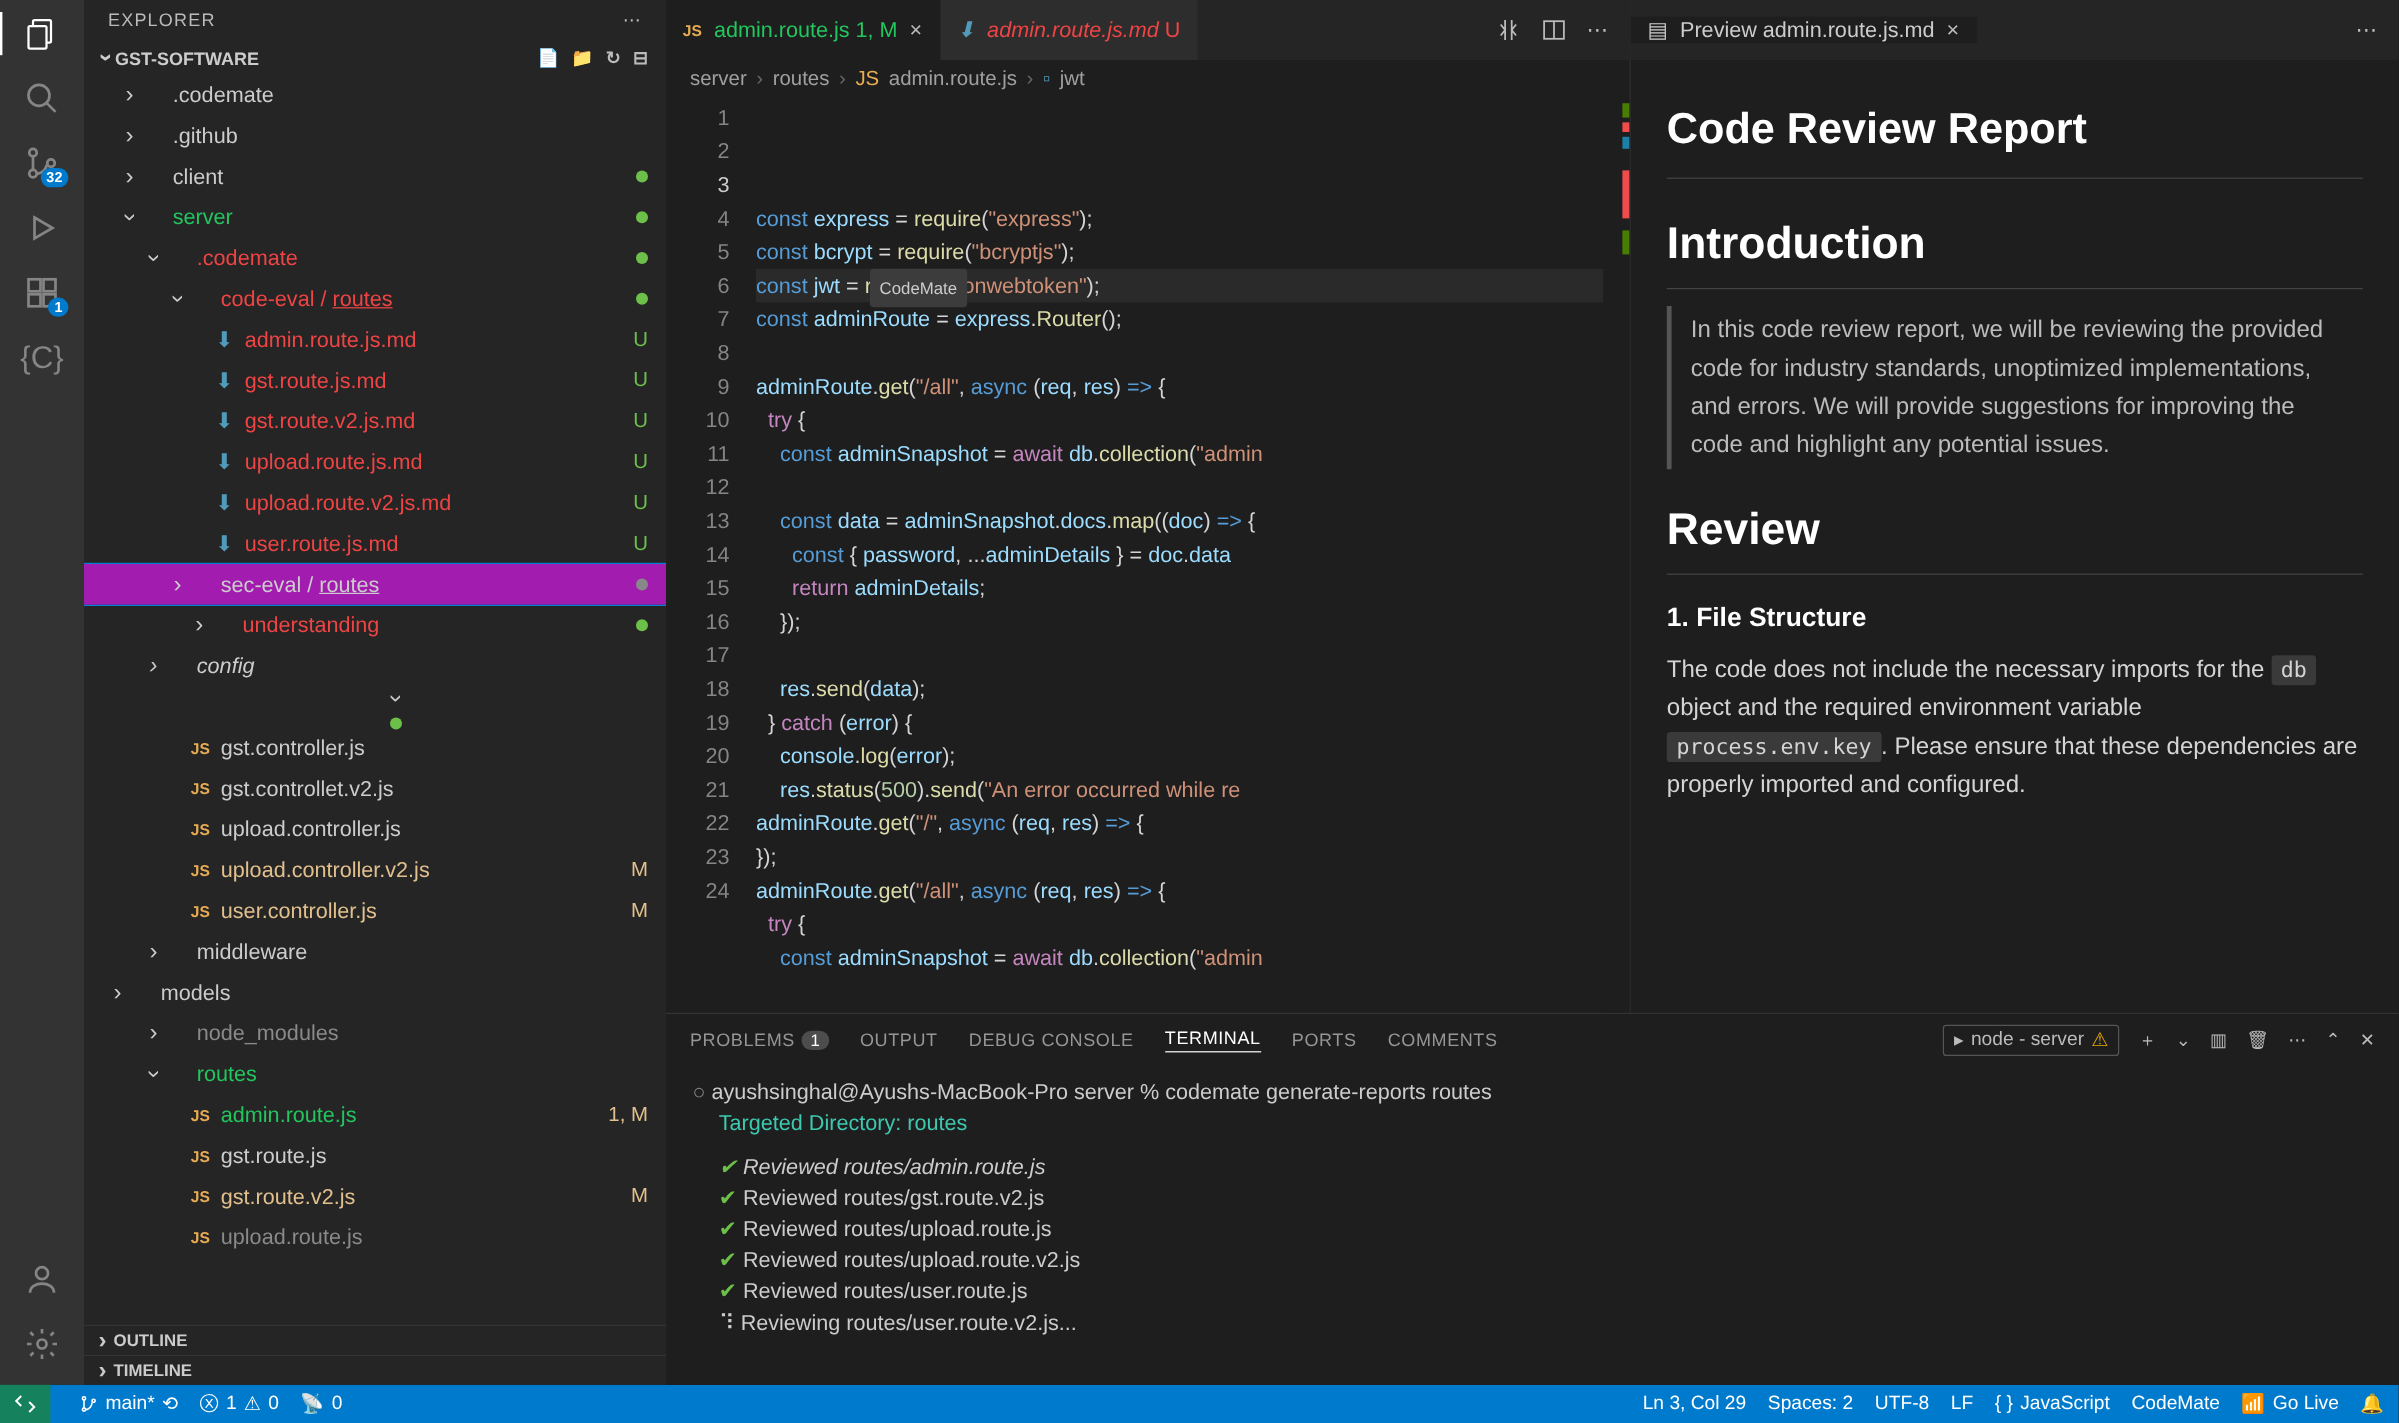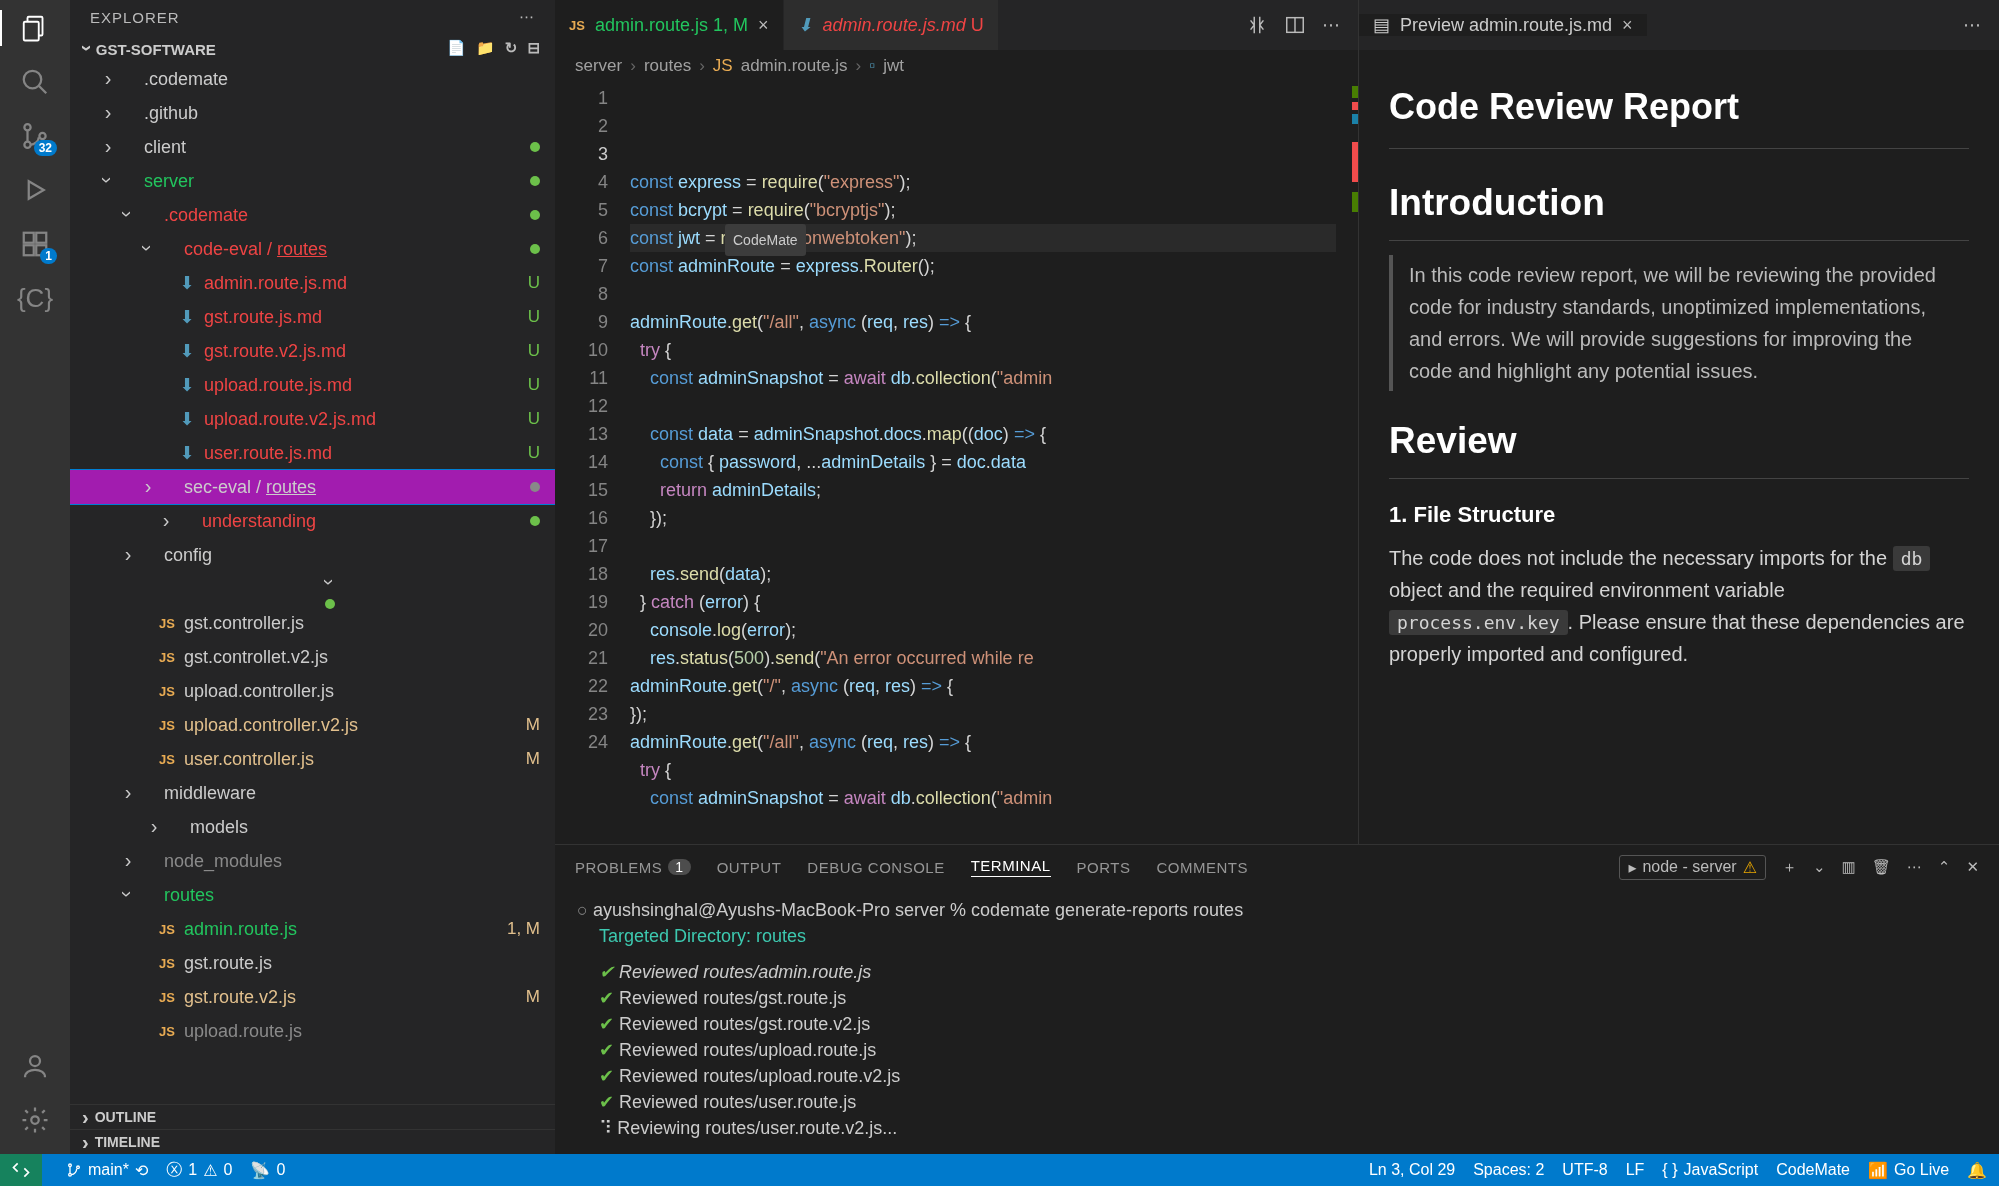--- a/index.html
+++ b/index.html
@@ -269,21 +269,21 @@
           <span class="tree-status"><span class="grey-dot"></span></span>
         </div>
         <div class="tree-item" style="padding-left: 88px;">
           <span class="tree-chevron">
             <span class="chev"></span>
           </span>
           <span class="tree-icon"></span>
           <span class="tree-label fn-green">understanding</span>
           <span class="tree-status"><span class="green-dot"></span></span>
         </div>
-        <div class="tree-item" style="padding-left: 50px;">
+        <div class="tree-item" style="padding-left: 50px; font-style: italic;">
           <span class="tree-chevron">
             <span class="chev"></span>
           </span>
           <span class="tree-icon"></span>
           <span class="tree-label ">config</span>
           <span class="tree-status"></span>
         </div>
         <div class="tree-item" style="padding-left: 50px; flex-direction: column;">
           <span class="tree-chevron">
             <span class="chev down"></span>
@@ -333,21 +333,21 @@
           <span class="tree-status"><span class="status-m">M</span></span>
         </div>
         <div class="tree-item" style="padding-left: 50px;">
           <span class="tree-chevron">
             <span class="chev"></span>
           </span>
           <span class="tree-icon"></span>
           <span class="tree-label ">middleware</span>
           <span class="tree-status"></span>
         </div>
-        <div class="tree-item" style="padding-left: 76px;">
+        <div class="tree-item" style="padding-left: 20px;">
           <span class="tree-chevron">
             <span class="chev"></span>
           </span>
           <span class="tree-icon"></span>
           <span class="tree-label ">models</span>
           <span class="tree-status"></span>
         </div>
         <div class="tree-item" style="padding-left: 50px;">
           <span class="tree-chevron">
             <span class="chev"></span>
@@ -537,21 +537,20 @@
           <span>⌃</span>
           <span>✕</span>
         </div>
       </div>
       <div class="terminal">
         <div><span style="color:#888">○ </span><span>ayushsinghal@Ayushs-MacBook-Pro server % codemate generate-reports routes</span></div>
         <div style="padding-left:22px" class="term-cyan">Targeted Directory: routes</div>
         <div style="height:10px"></div>
         <div id="term-reviewed">
             <div style="padding-left: 22px; font-style: italic;"><span class="term-green">✔</span> Reviewed routes/admin.route.js</div>
-            <div style="padding-left: 22px;"><span class="term-green">✔</span> Reviewed routes/gst.route.js</div>
             <div style="padding-left: 22px;"><span class="term-green">✔</span> Reviewed routes/gst.route.v2.js</div>
             <div style="padding-left: 22px;"><span class="term-green">✔</span> Reviewed routes/upload.route.js</div>
             <div style="padding-left: 22px;"><span class="term-green">✔</span> Reviewed routes/upload.route.v2.js</div>
             <div style="padding-left: 22px;"><span class="term-green">✔</span> Reviewed routes/user.route.js</div>
           </div>
         <div style="padding-left:22px"><span style="color:#ccc">⠹ </span><span>Reviewing routes/user.route.v2.js...</span></div>
       </div>
     </div>
   </div>
 </div>

